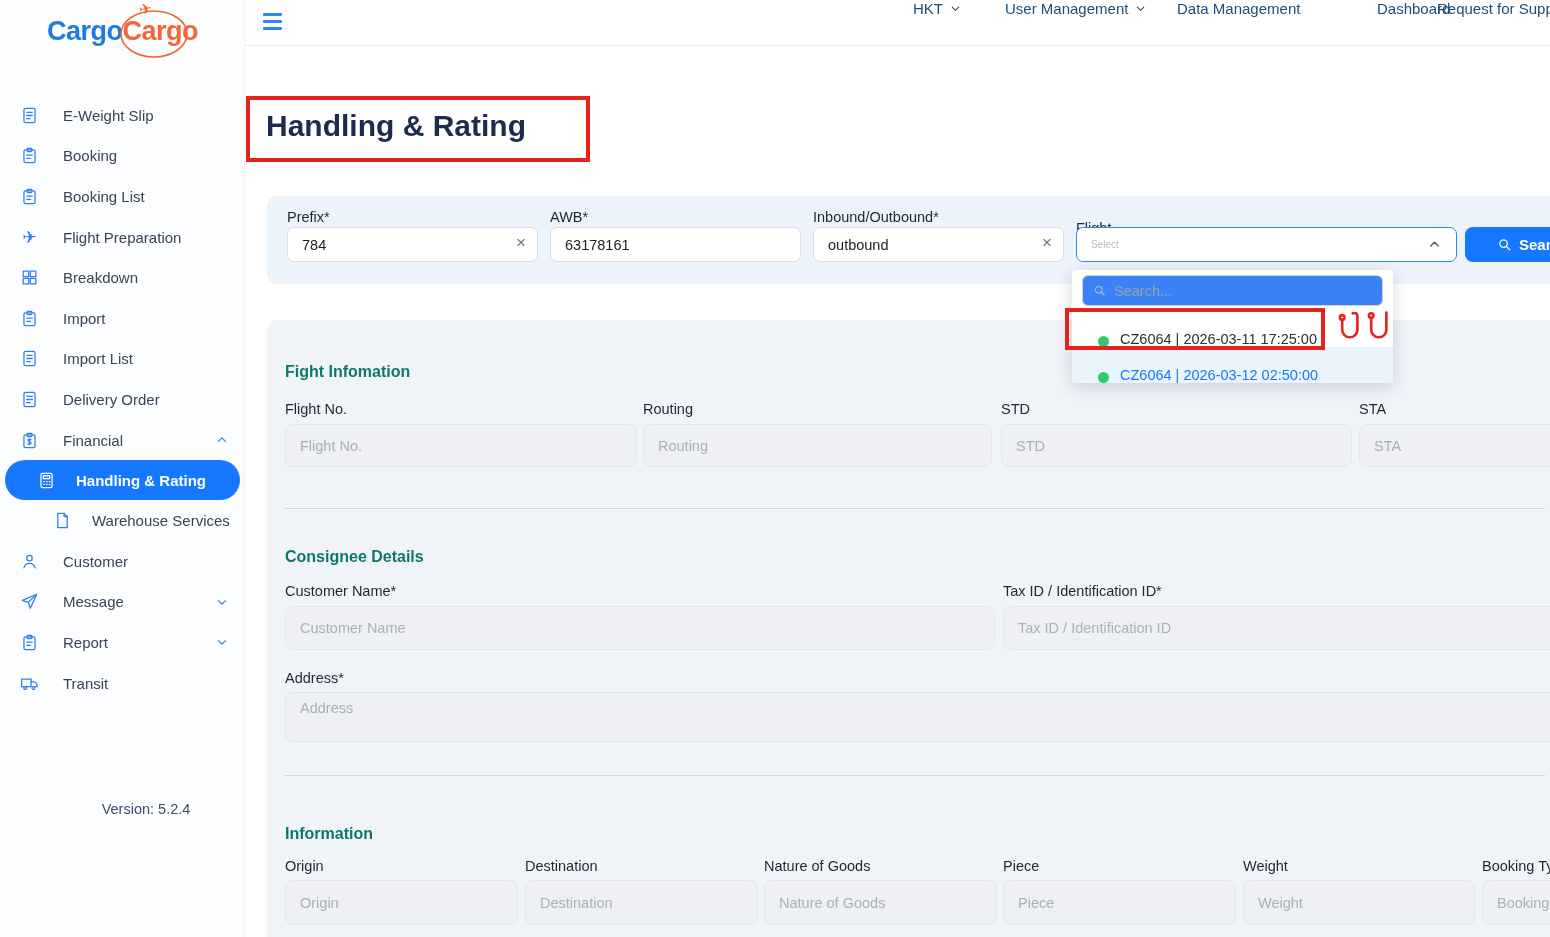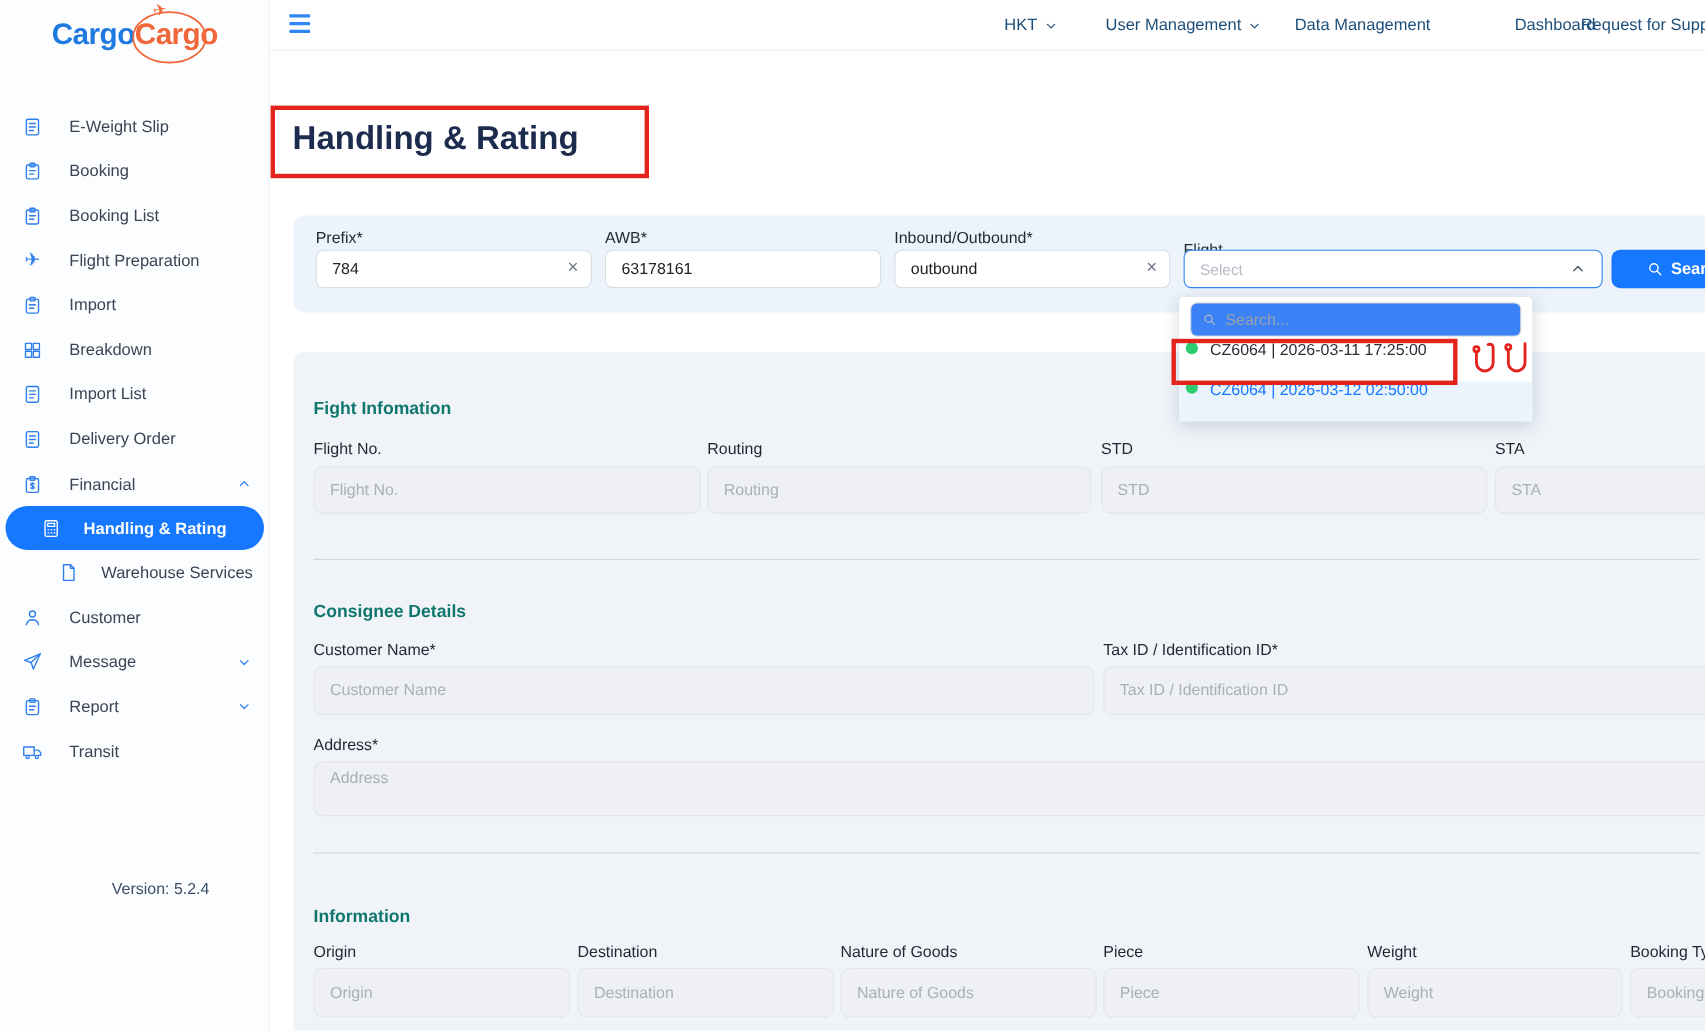--- a/index.html
+++ b/index.html
@@ -21,45 +21,45 @@
   .side-item.active { background:#1677ff; border-radius:21px; margin:0 5px; padding-left:32px; height:40px; color:#fff; font-weight:bold; }
   .side-item.active .ic { stroke:#fff; }
   .side-item .chev { position:absolute; right:16px; width:14px; height:14px; stroke:#2f80ed; fill:none; stroke-width:2; stroke-linecap:round; stroke-linejoin:round; }
   .glyph-ic { width:19px; flex:0 0 19px; color:#2f80ed; font-size:17px; line-height:19px; text-align:center; font-family:"DejaVu Sans",sans-serif; }
   .version { position:absolute; top:801px; left:0; width:292px; text-align:center; font-size:14.5px; color:#3b4f68; }
 
   
   .topbar { position:absolute; left:245px; top:0; width:1305px; height:46px; background:#fff; border-bottom:1px solid #e9ecef; overflow:hidden; z-index:4; }
   .burger { position:absolute; left:18px; top:13px; width:19px; height:17px; display:flex; flex-direction:column; justify-content:space-between; cursor:pointer; }
   .burger span { display:block; height:3px; background:#2f86f6; border-radius:1px; }
-  .nav-item { position:absolute; top:0; height:45px; display:flex; align-items:center; gap:6px; font-size:15px; color:#1d4e79; cursor:pointer; white-space:nowrap; }
+  .nav-item { position:absolute; top:0; height:45px; display:flex; gap:6px; font-size:15px; color:#1d4e79; cursor:pointer; white-space:nowrap; }
   .nav-item .chev { width:13px; height:13px; stroke:#1d4e79; fill:none; stroke-width:2; stroke-linecap:round; stroke-linejoin:round; margin-top:2px; }
 
   
   .main { position:absolute; left:245px; top:46px; width:1305px; height:891px; background:#fff; overflow:hidden; }
   .page-title { position:absolute; left:21px; top:63px; font-size:30px; font-weight:bold; color:#1d2b4e; }
 
   
   .filter-panel { position:absolute; left:22px; top:150px; width:1292px; height:88px; background:#ecf3fb; border-radius:10px; }
   .flabel { position:absolute; font-size:14.5px; color:#1f2733; white-space:nowrap; }
   .inp-sm { position:absolute; height:35px; background:#fff; border:1px solid #d8dde4; border-radius:7px; font-size:14.5px; color:#222; padding:0 28px 0 14px; font-family:inherit; outline:none; }
   .clear-x { position:absolute; font-size:17px; color:#6d7683; cursor:pointer; top:37px; }
   .select-box { position:absolute; height:35px; background:#fff; border:1.5px solid #2f86f6; border-radius:7px; display:flex; align-items:center; padding:0 14px; cursor:pointer; }
-  .select-box .ph { font-size:14px; color:#b6bcc6; flex:1; }
+  .select-box .ph { font-size:10px; color:#b6bcc6; flex:1; }
   .select-box .chev { width:15px; height:15px; stroke:#4a5562; fill:none; stroke-width:2; stroke-linecap:round; stroke-linejoin:round; }
   .search-btn { position:absolute; left:1198px; top:31px; width:120px; height:35px; background:#1677ff; border:none; border-radius:8px; color:#fff; font-size:15px; font-weight:bold; display:flex; align-items:center; justify-content:flex-start; padding-left:32px; gap:7px; cursor:pointer; font-family:inherit; }
   .search-btn .ic { width:15px; height:15px; stroke:#fff; fill:none; stroke-width:2; stroke-linecap:round; }
 
   
   .dropdown { position:absolute; left:827px; top:224px; width:321px; height:113px; background:#fff; border-radius:4px; box-shadow:0 4px 16px rgba(20,40,80,.18); z-index:50; }
   .dd-search { position:absolute; left:10px; top:5px; width:301px; height:31px; border:1px solid #cfd5dc; border-radius:6px; background:#3b82f6; display:flex; align-items:center; padding:0 10px; gap:8px; }
   .dd-search .ic { width:13px; height:13px; stroke:#b3bac2; fill:none; stroke-width:2; stroke-linecap:round; }
   .dd-search input { border:none; outline:none; flex:1; font-size:14.5px; color:#333; font-family:inherit; background:transparent; }
   .dd-search input::placeholder { color:#9aa1ab; }
-  .dd-opt { position:absolute; left:0; width:321px; height:36px; display:flex; align-items:flex-start; padding-left:6px; gap:11px; font-size:14.5px; color:#2a2f38; cursor:pointer; }
+  .dd-opt { position:absolute; left:0; width:321px; height:36px; display:flex; align-items:flex-end; padding-left:26px; gap:11px; font-size:14.5px; color:#2a2f38; cursor:pointer; }
   .dd-opt.hl { background:#eaf4fc; color:#1677ff; }
   .dot { width:11px; height:11px; border-radius:50%; background:#2ecc71; flex:0 0 11px; }
 
   
   .form-panel { position:absolute; left:22px; top:274px; width:1292px; height:663px; background:#f0f4f9; border-radius:10px 10px 0 0; }
   .sec-title { position:absolute; font-size:16px; font-weight:bold; color:#0f766e; }
   .inp-lg { position:absolute; background:#eef0f3; border:1px solid #e2e5e9; border-radius:8px; font-size:14.5px; color:#444; padding:0 14px; font-family:inherit; outline:none; }
   .inp-lg::placeholder, .inp-sm::placeholder { color:#a9b0ba; }
   .divider { position:absolute; left:18px; width:1260px; height:1px; background:#cdd4da; }
 
@@ -168,29 +168,29 @@
             <use href="#sym-clip"></use>
           </svg>
         <span>Booking List</span>
       </div>
       <div class="side-item">
         <span class="glyph-ic">✈</span>
         <span>Flight Preparation</span>
       </div>
       <div class="side-item">
         <svg class="ic">
+            <use href="#sym-grid"></use>
+          </svg>
+        <span>Breakdown</span>
+      </div>
+      <div class="side-item">
+        <svg class="ic">
             <use href="#sym-clip"></use>
           </svg>
         <span>Import</span>
-      </div>
-      <div class="side-item">
-        <svg class="ic">
-            <use href="#sym-grid"></use>
-          </svg>
-        <span>Breakdown</span>
       </div>
       <div class="side-item">
         <svg class="ic">
             <use href="#sym-doc"></use>
           </svg>
         <span>Import List</span>
       </div>
       <div class="side-item">
         <svg class="ic">
             <use href="#sym-doc"></use>

